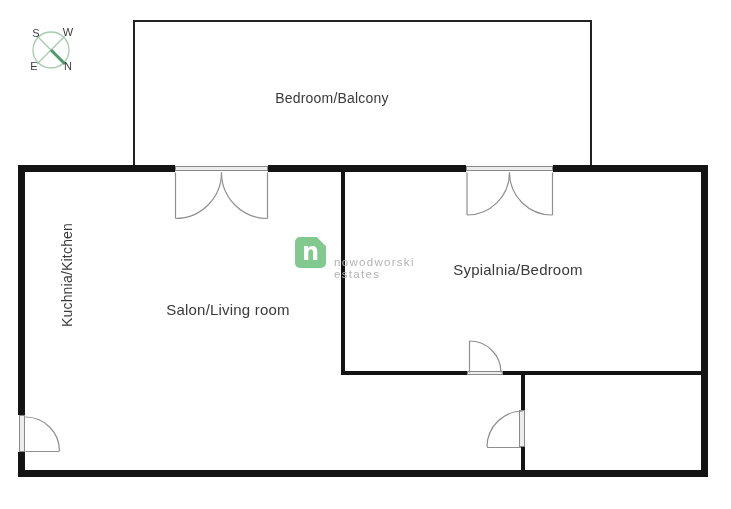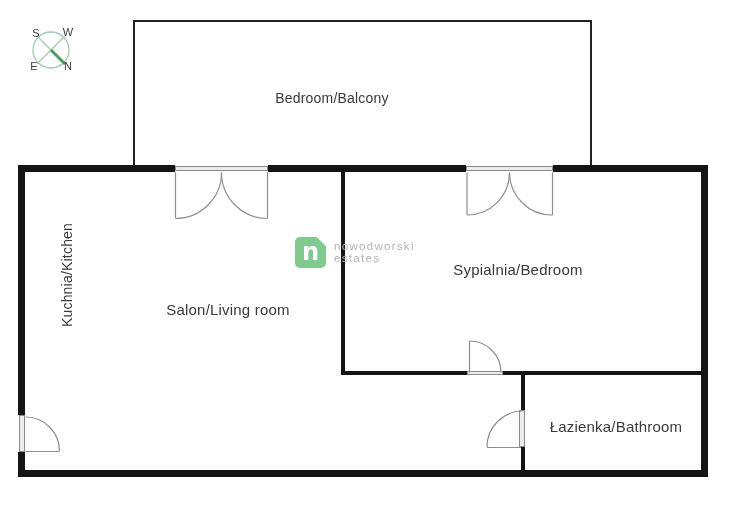--- a/index.html
+++ b/index.html
@@ -27,21 +27,21 @@
     width:31px;height:31px;background:var(--logo-green,#82c98f);
     border-radius:5px;
     clip-path:polygon(0 0,70% 0,100% 30%,100% 100%,0 100%);
     display:flex;align-items:center;justify-content:center;
   }
   .logo-tile b{
     color:#fff;font-size:24px;line-height:1;font-weight:bold;
     font-family:"DejaVu Sans",sans-serif;margin-top:-2px;
   }
   .wm-text{
-    margin-left:8px;margin-top:3px;color:var(--watermark-text,#b3b3b3);
+    margin-left:8px;margin-top:19px;color:var(--watermark-text,#b3b3b3);
     font-size:11.5px;line-height:12px;letter-spacing:1.3px;
   }
 </style>
 </head>
 <body>
 
 <div class="plan">
 
   <div class="compass">
     <svg width="66" height="64" viewBox="0 0 66 64">
@@ -101,21 +101,20 @@
 
       <path d="M25.5,417 A34,34 0 0 1 59.5,451"></path>
       <line x1="25.5" y1="451.5" x2="59.5" y2="451.5"></line>
     </g>
   </svg>
 
   <div class="room-label small" style="left:332px;top:98px">Bedroom/Balcony</div>
   <div class="room-label small vertical" style="left:67px;top:275px">Kuchnia/Kitchen</div>
   <div class="room-label" style="left:228px;top:309px">Salon/Living room</div>
   <div class="room-label" style="left:518px;top:269px">Sypialnia/Bedroom</div>
-  <div class="room-label" style="left:616px;top:426px">Łazienka/Bathroom</div>
 
   <div class="watermark">
     <div class="logo-tile">
       <b>n</b>
     </div>
     <div class="wm-text">
       <div>nowodworski</div>
       <div>estates</div>
     </div>
   </div>

